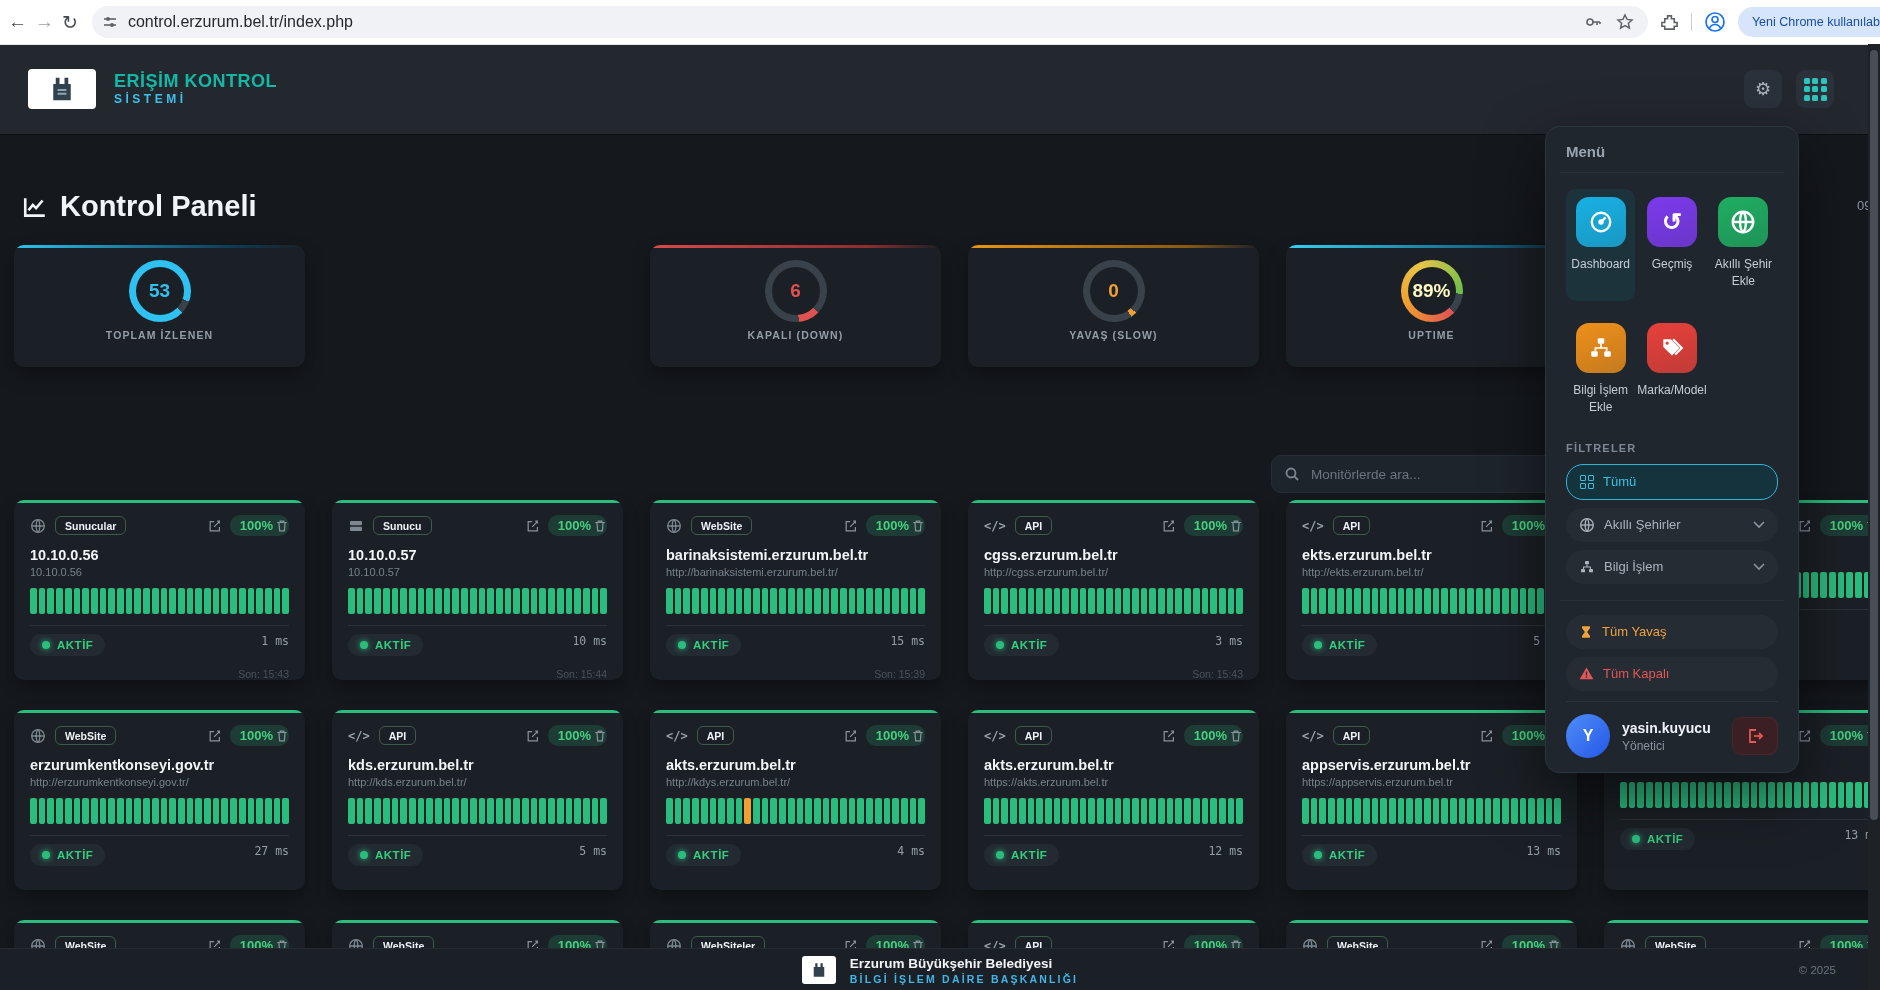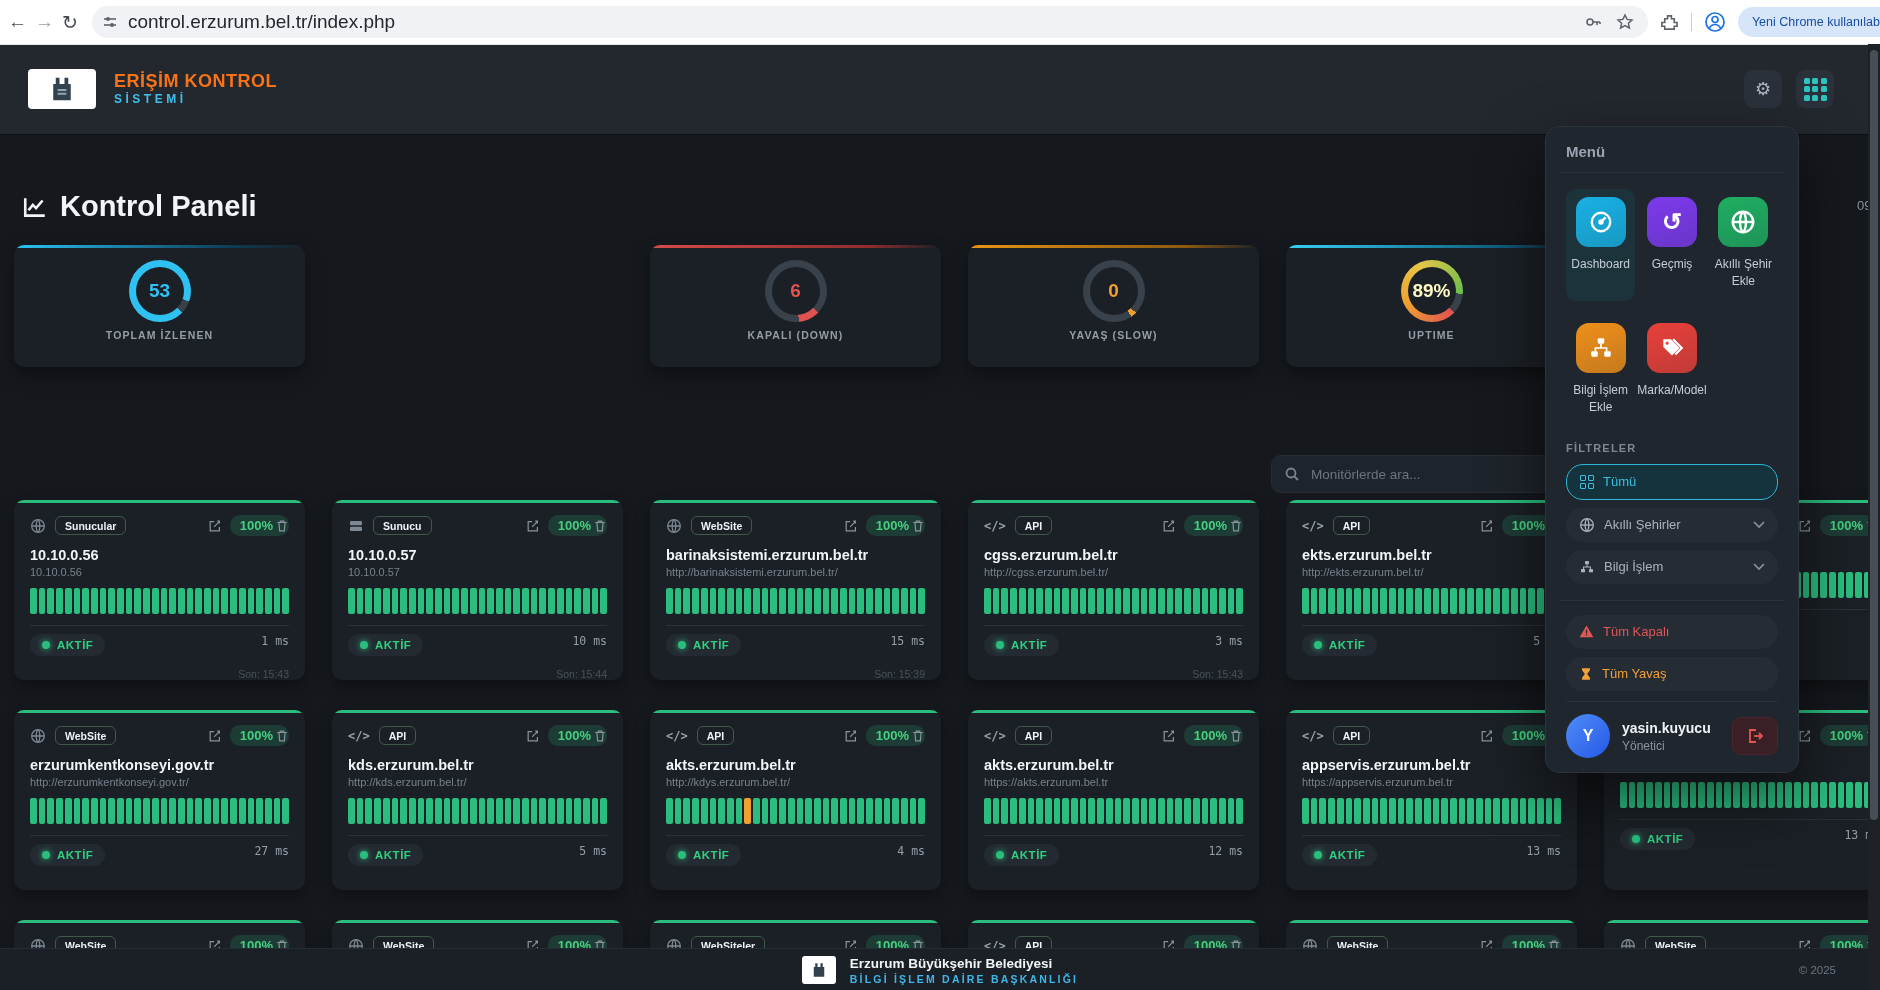--- a/index.html
+++ b/index.html
@@ -7,39 +7,39 @@
        font-family:"Liberation Sans",sans-serif;}
 
   
   .browser{position:absolute;left:0;top:0;width:1880px;height:44px;background:#ffffff;
            display:flex;align-items:center;border-bottom:1px solid #e2e5e9;z-index:30;}
   .nav-ic{width:30px;height:30px;display:flex;align-items:center;justify-content:center;
           font-size:19px;color:#444b52;margin-left:8px;border-radius:50%;}
   .nav-ic.dim{color:#9aa0a6;}
   .omnibox{flex:0 0 auto;width:1536px;height:32px;margin-left:14px;background:#f0f2f5;border-radius:16px;
            display:flex;align-items:center;padding:0 10px;}
-  .omni-url{font-size:19px;color:#25282c;margin-left:10px;flex:1;}
+  .omni-url{font-size:16px;color:#25282c;margin-left:10px;flex:1;}
   .omni-right{display:flex;align-items:center;gap:14px;margin-right:4px;}
   .toolbar-right{display:flex;align-items:center;gap:12px;margin-left:12px;}
   .tb-sep{width:1px;height:18px;background:#c9cdd2;}
   .update-pill{height:30px;background:#d7e5fb;color:#174ea6;border-radius:15px;display:flex;align-items:center;
                padding:0 14px;font-size:12.5px;white-space:nowrap;}
   .mini{display:inline-flex;}
 
   
   .scrollbar{position:absolute;right:0;top:44px;width:12px;height:946px;background:#1e2126;z-index:40;}
   .scroll-thumb{position:absolute;left:2px;top:6px;width:8px;height:770px;border-radius:4px;background:#474e56;}
 
   
   .hdr{position:absolute;left:0;top:44px;width:1880px;height:90px;background:#23272e;
        border-bottom:1px solid #0d0f12;display:flex;align-items:center;z-index:3;}
   .logo-box{width:68px;height:40px;background:#fff;border-radius:4px;margin-left:28px;
             display:flex;align-items:center;justify-content:center;}
   .brand{margin-left:18px;line-height:1.15;}
-  .brand-top{color:#f97316;font-size:18px;font-weight:bold;letter-spacing:.5px;}
+  .brand-top{color:#14b8a6;font-size:18px;font-weight:bold;letter-spacing:.5px;}
   .brand-sub{color:#3fc0ea;font-size:12px;font-weight:bold;letter-spacing:3.5px;margin-top:2px;}
   .hdr-right{margin-left:auto;margin-right:46px;display:flex;gap:14px;align-items:center;}
   .hdr-btn{width:38px;height:38px;border-radius:9px;background:#2b313a;display:flex;align-items:center;
            justify-content:center;color:#aab4bf;font-size:18px;cursor:pointer;}
   .apps-grid{display:grid;grid-template-columns:repeat(3,6px);grid-template-rows:repeat(3,6px);gap:2.5px;}
   .apps-grid div{background:#2cc4bd;border-radius:1.5px;}
 
   
   .ptitle{position:absolute;left:22px;top:190px;display:flex;align-items:center;gap:12px;z-index:2;}
   .ptitle span{color:#f2f5f8;font-size:29px;font-weight:600;}
@@ -1473,48 +1473,48 @@
     <span class="fl">Bilgi İşlem</span>
     <span class="chev">
       <svg width="12" height="8" viewBox="0 0 12 8" fill="none" stroke="currentColor" stroke-width="1.6">
         <path d="M1 1l5 5 5-5"></path>
       </svg>
     </span>
   </div>
 </div>
     <div class="pdiv" style="margin:8px -6px 14px -6px"></div>
     <div id="fb">
+  <div class="fpill slow">
+    <span class="f-ic">
+
+      <span>
+        <svg width="14" height="14" viewBox="0 0 16 16" fill="#f0a23a">
+          <path d="M3.5 1.5h9v2.2L9.3 8l3.2 4.3v2.2h-9v-2.2L6.7 8 3.5 3.7V1.5z"></path>
+        </svg>
+      </span>
+    </span>
+    <span class="fl">Tüm Yavaş</span>
+
+  </div>
+
   <div class="fpill danger">
     <span class="f-ic">
 
       <span>
         <svg width="15" height="15" viewBox="0 0 16 16">
                 <path d="M8 1.5L15.3 14H.7L8 1.5z" fill="#e15656"></path>
         <rect x="7.3" y="6" width="1.4" height="4" fill="#2a282c"></rect>
                 <rect x="7.3" y="11" width="1.4" height="1.4" fill="#2a282c"></rect>
               </svg>
       </span>
 
     </span>
     <span class="fl">Tüm Kapalı</span>
 
   </div>
-
-  <div class="fpill slow">
-    <span class="f-ic">
-
-      <span>
-        <svg width="14" height="14" viewBox="0 0 16 16" fill="#f0a23a">
-          <path d="M3.5 1.5h9v2.2L9.3 8l3.2 4.3v2.2h-9v-2.2L6.7 8 3.5 3.7V1.5z"></path>
-        </svg>
-      </span>
-    </span>
-    <span class="fl">Tüm Yavaş</span>
-
-  </div>
 </div>
     <div class="user">
       <div class="avatar">Y</div>
       <div>
         <div class="uname">yasin.kuyucu</div>
         <div class="urole">Yönetici</div>
       </div>
       <div class="logout">
         <svg width="18" height="18" viewBox="0 0 18 18" fill="none" stroke="#e15656" stroke-width="1.8">
           <path d="M10 3H4v12h6"></path>

